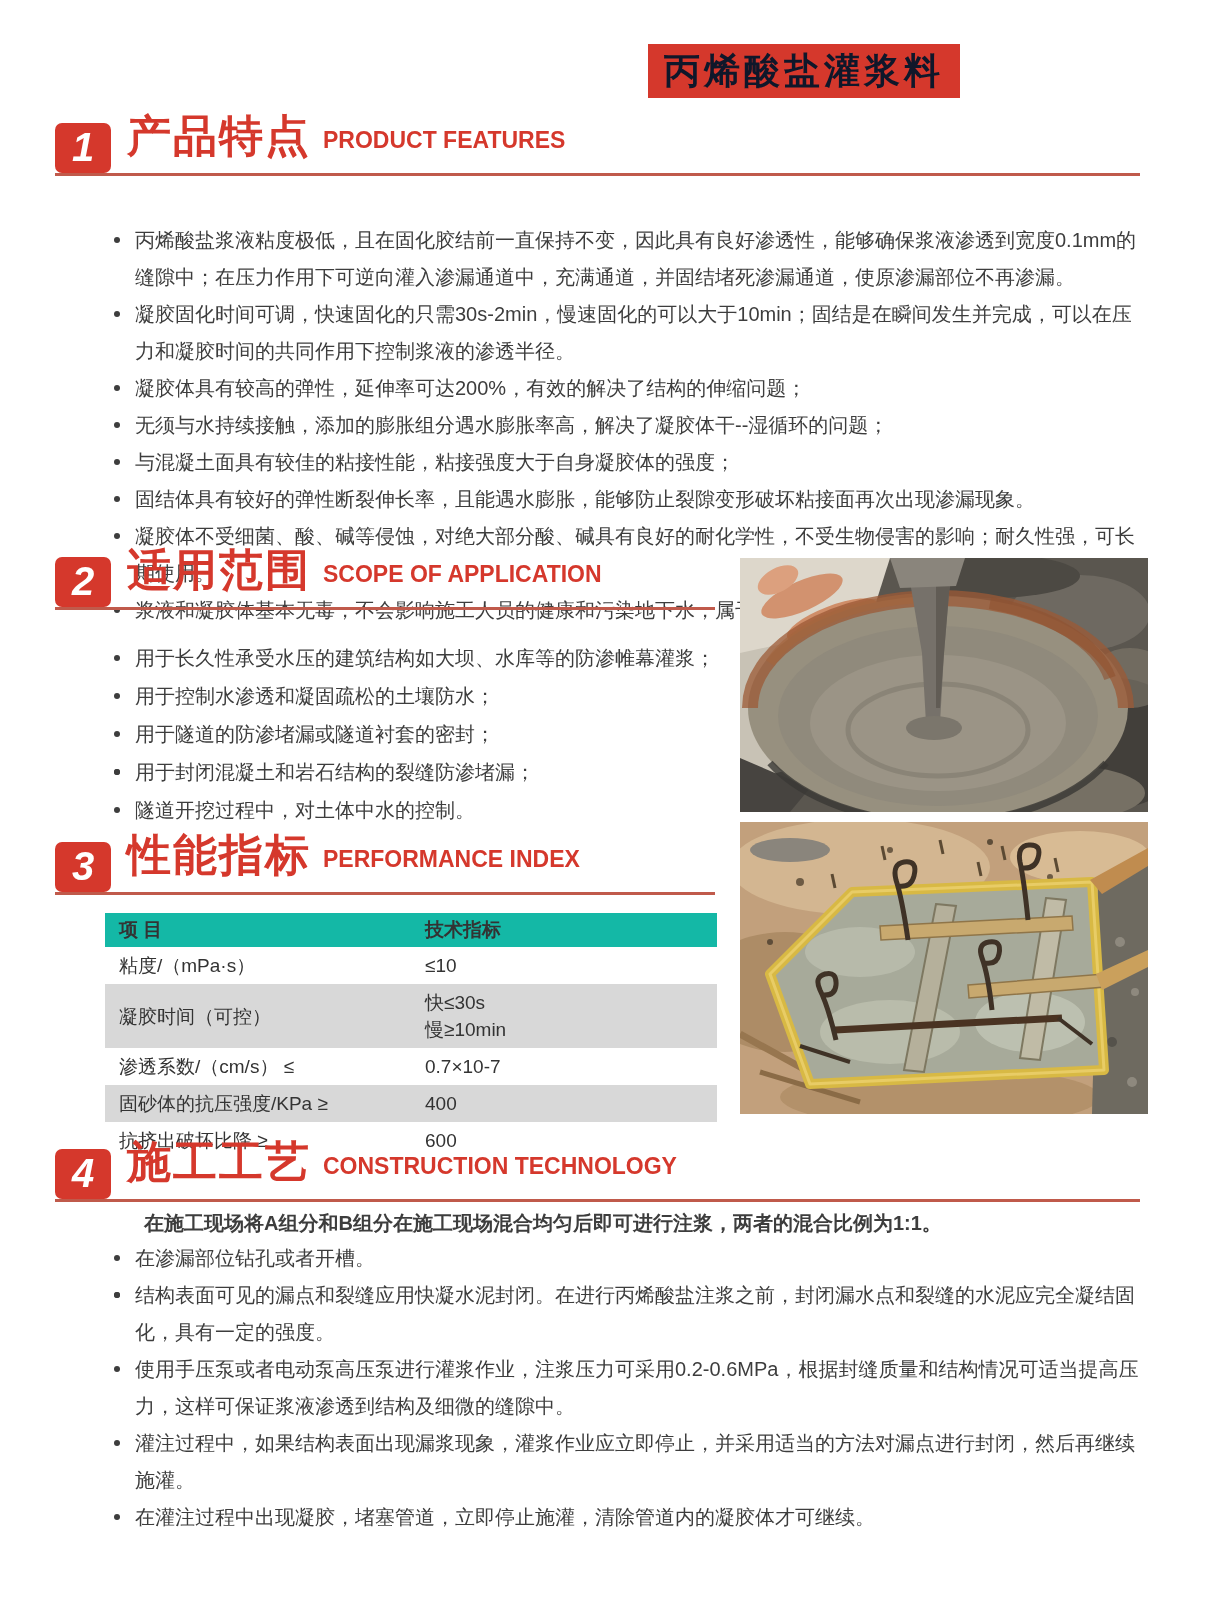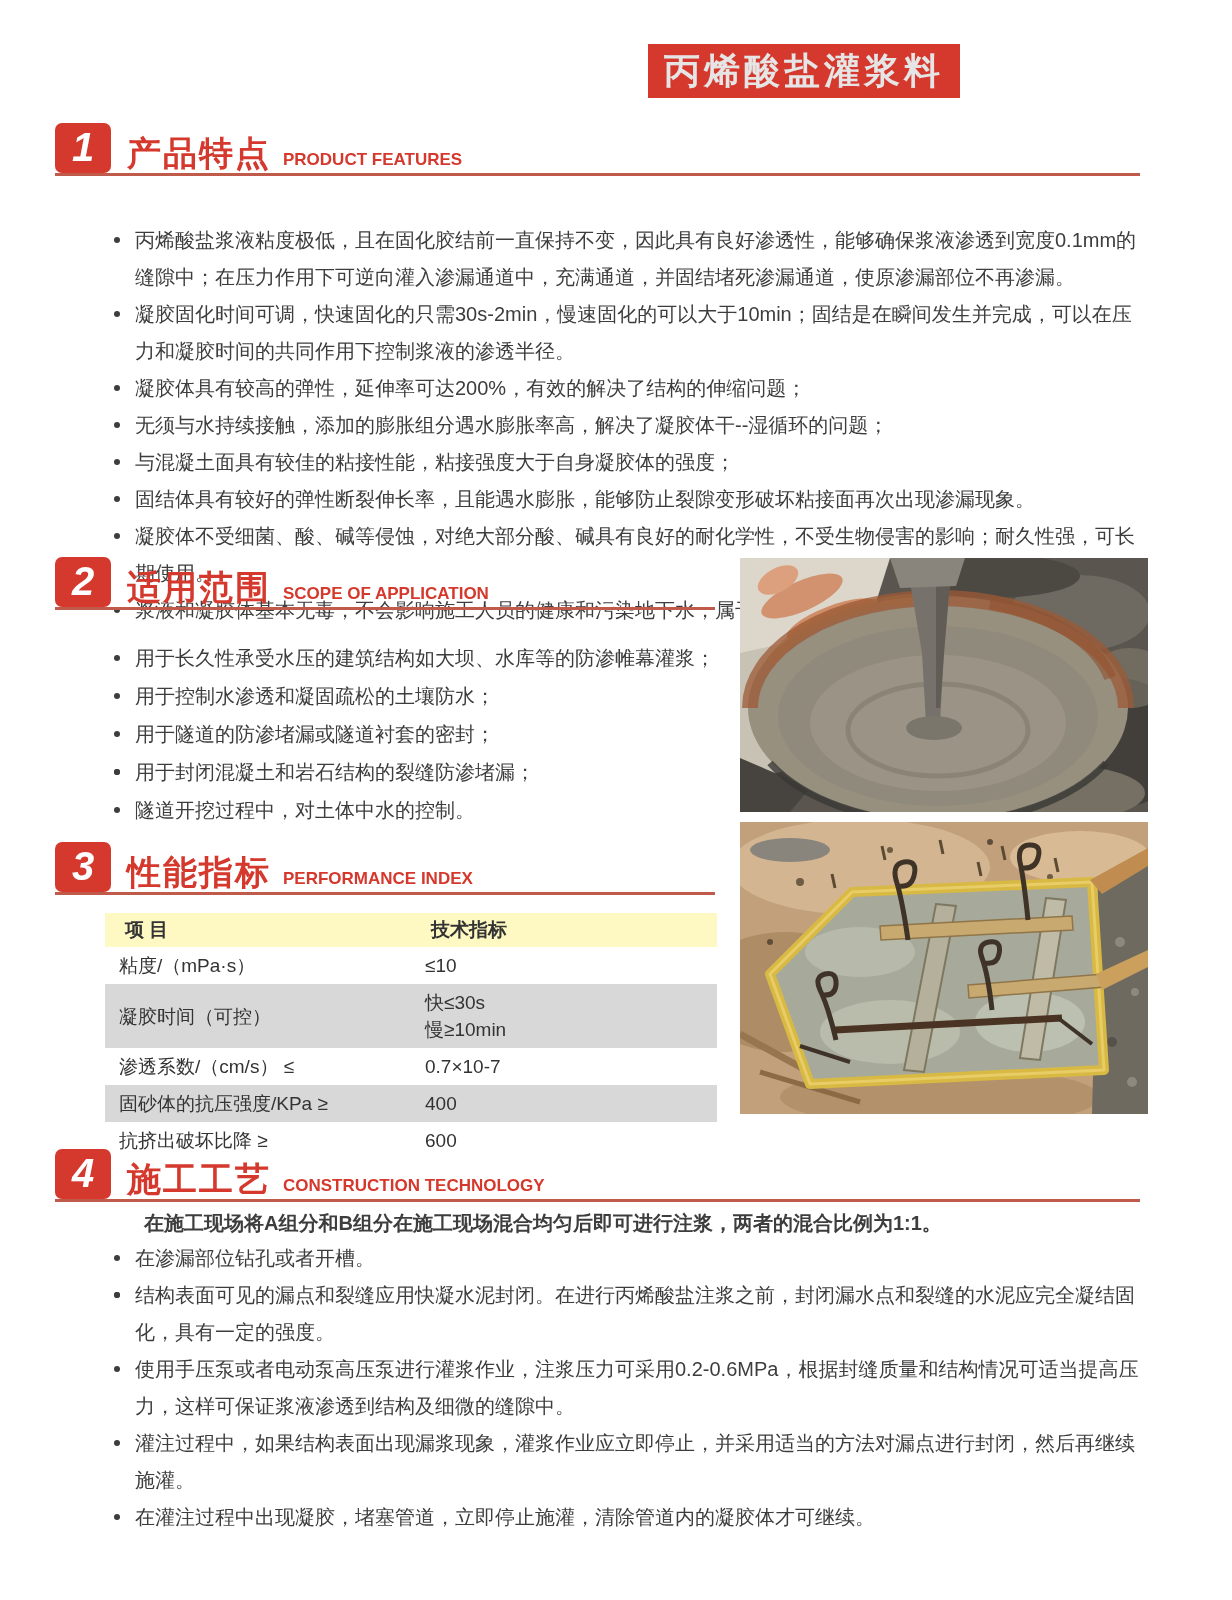--- a/index.html
+++ b/index.html
@@ -1,50 +1,50 @@
 <!DOCTYPE html>
 <html><head>
 <meta charset="utf-8">
 <style>
   html,body{margin:0;padding:0;background:#ffffff;}
   body{width:1232px;height:1600px;font-family:"Liberation Sans",sans-serif;}
   .page{position:relative;width:1232px;height:1600px;background:#ffffff;overflow:hidden;}
 
   
-  .banner{position:absolute;left:648px;top:44px;background:#d5382c;color:#e5e5e5;
+  .banner{position:absolute;left:648px;top:44px;background:#d5382c;color:#0f172a;
           font-size:36px;font-weight:700;letter-spacing:4px;padding:5px 16px;line-height:44px;}
 
   
   .sec-header{position:absolute;display:flex;align-items:flex-end;border-bottom:3px solid #c05a4b;
               height:54px;box-sizing:border-box;}
   .sec-header.wide{left:55px;width:1085px;}
   .sec-header.narrow{left:55px;width:660px;}
   .badge{width:56px;height:50px;background:#d5382c;color:#ffffff;border-radius:7px;
          display:flex;align-items:center;justify-content:center;
          font-size:40px;font-weight:700;font-style:italic;line-height:1;padding-bottom:2px;box-sizing:border-box;}
-  .sec-title{color:#d5382c;font-size:34px;font-weight:700;letter-spacing:2px;margin-left:16px;line-height:1;
-             padding-bottom:3px;}
-  .sec-sub{color:#d5382c;font-size:17px;font-weight:700;margin-left:12px;line-height:1;padding-bottom:5px;}
+  .sec-title{color:#d5382c;font-size:44px;font-weight:700;letter-spacing:2px;margin-left:16px;line-height:1;
+             padding-bottom:15px;}
+  .sec-sub{color:#d5382c;font-size:23px;font-weight:700;margin-left:12px;line-height:1;padding-bottom:21px;}
 
   
   .bullets{list-style:none;margin:0;padding:0;position:absolute;color:#3d3d3d;font-size:20px;line-height:37px;}
   .bullets li{position:relative;padding-left:30px;}
   .dot{position:absolute;left:9px;top:15px;width:6px;height:6px;border-radius:50%;background:#3d3d3d;}
   .list1{left:105px;top:182px;width:1035px;margin-top:40px;}
   .list2{left:105px;top:640px;width:620px;}
   .list2 li{margin-bottom:1px;}
   .list4{left:105px;top:1240px;width:1035px;}
 
   .intro4{position:absolute;left:144px;top:1208px;width:1010px;color:#3d3d3d;
           font-size:20px;font-weight:700;line-height:30px;}
 
   
   .spec-table{position:absolute;left:105px;top:913px;width:612px;border-collapse:collapse;
               font-size:19px;color:#333333;}
-  .spec-table th{background:#fef9c3;text-align:left;font-weight:700;padding:6px 20px;line-height:22px;}
+  .spec-table th{background:#14b8a6;text-align:left;font-weight:700;padding:6px 14px;line-height:22px;}
   .spec-table td{padding:5px 14px;line-height:27px;white-space:pre-line;vertical-align:middle;}
   .spec-table tbody tr:nth-of-type(even){background:#d8d8d8;}
   .spec-table .c1,.spec-table th:first-child{width:50%;}
 
   
   .photo{position:absolute;display:block;}
   .photo1{left:740px;top:558px;width:408px;height:254px;}
   .photo2{left:740px;top:822px;width:408px;height:292px;}
 </style>
 </head>

